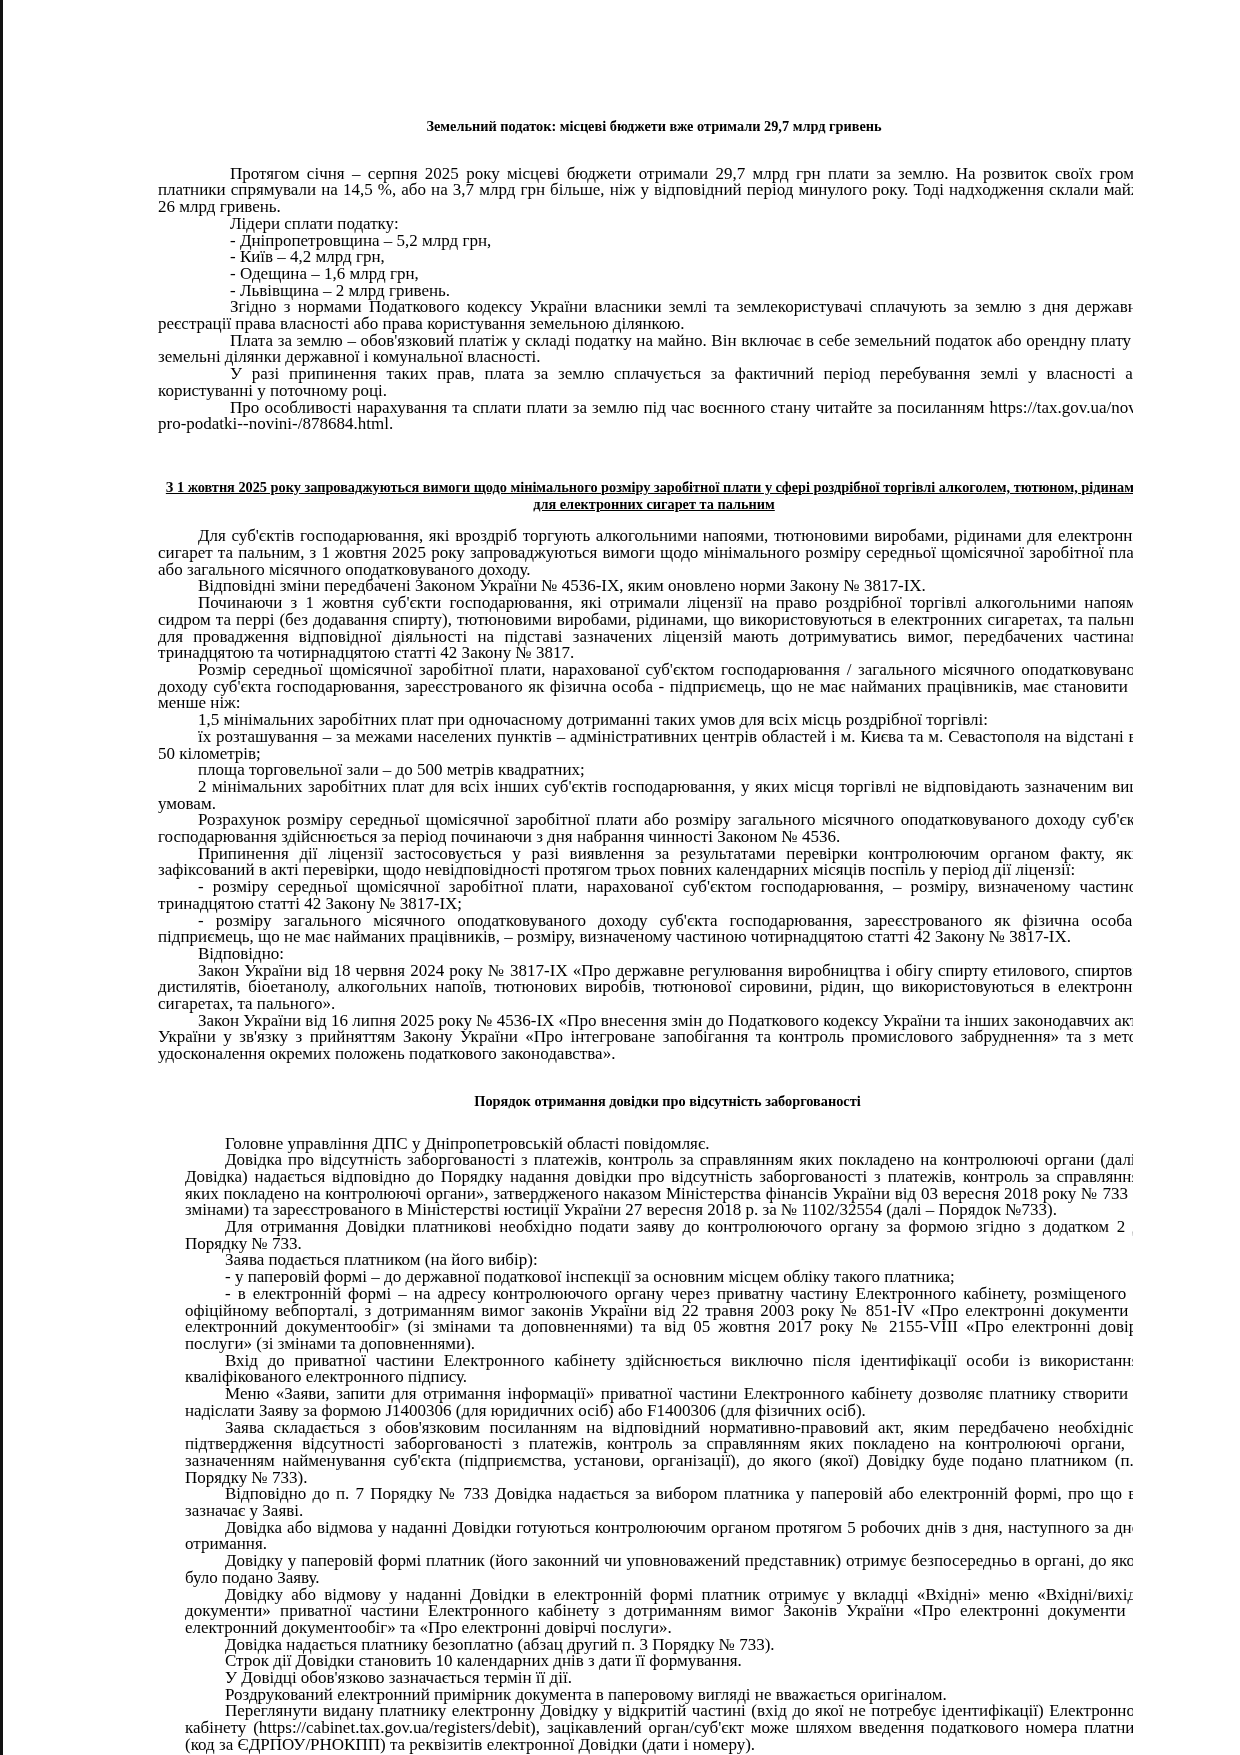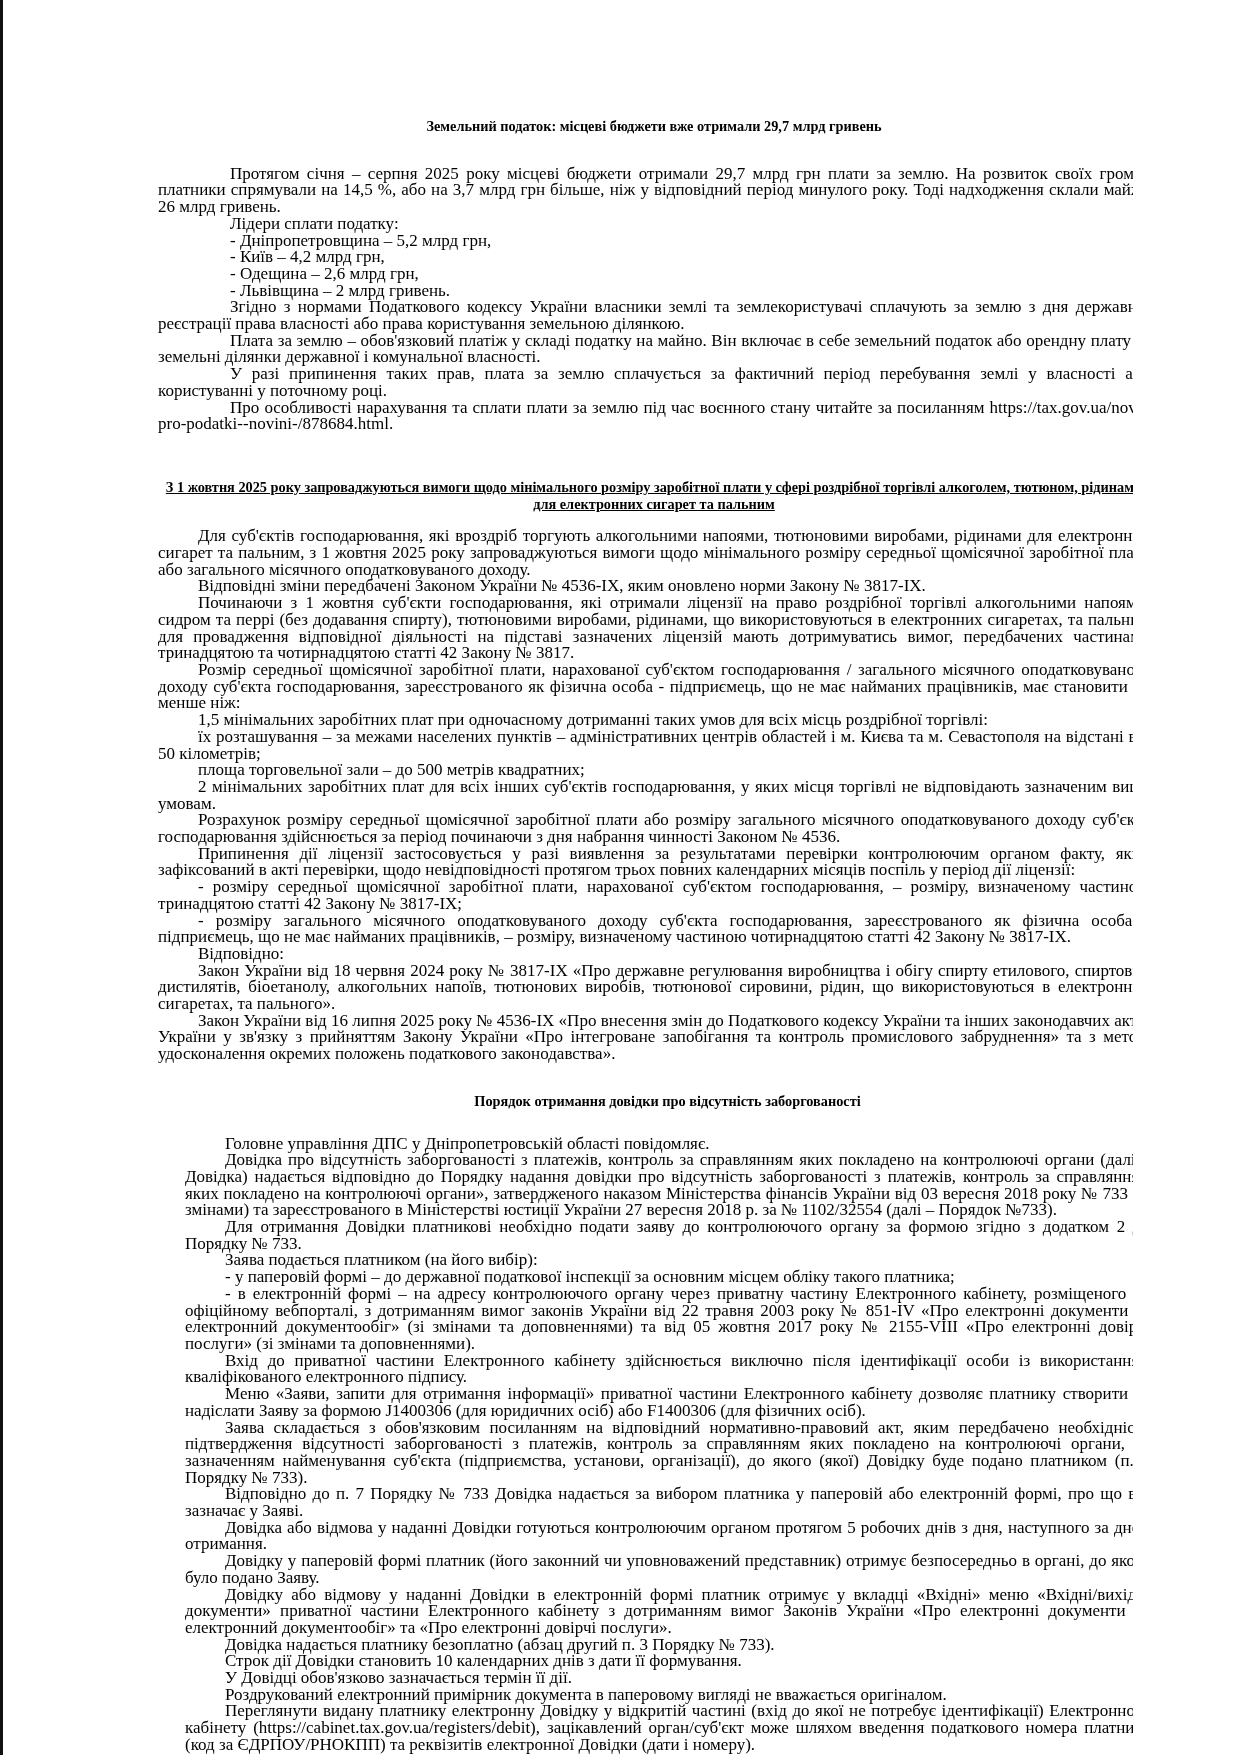--- a/index.html
+++ b/index.html
@@ -54,21 +54,21 @@
       <div class="paras">
 
           <p>Протягом січня – серпня  2025 року місцеві бюджети отримали 29,7 млрд грн плати за землю. На розвиток своїх громад платники спрямували на 14,5 %, або на 3,7 млрд грн більше, ніж у відповідний період минулого року. Тоді  надходження склали майже 26 млрд гривень.</p>
 
           <p>Лідери сплати податку:</p>
 
           <p>- Дніпропетровщина – 5,2 млрд грн,</p>
 
           <p>- Київ – 4,2 млрд грн,</p>
 
-          <p>- Одещина – 2,6 млрд грн,</p>
+          <p>- Одещина – 1,6 млрд грн,</p>
 
           <p>- Львівщина – 2 млрд гривень.</p>
 
           <p>Згідно з нормами Податкового кодексу України власники землі та землекористувачі сплачують за землю з дня державної реєстрації права власності або права користування земельною ділянкою.</p>
 
           <p>Плата за землю – обов'язковий платіж у складі податку на майно. Він включає в себе земельний податок або орендну плату за земельні ділянки державної і комунальної власності.</p>
 
           <p>У разі припинення таких прав, плата за землю сплачується за фактичний період перебування землі у власності або користуванні у поточному році.</p>
 
           <p>Про особливості нарахування та сплати плати за землю під час воєнного стану читайте за посиланням https://tax.gov.ua/nove-pro-podatki--novini-/878684.html.</p>

